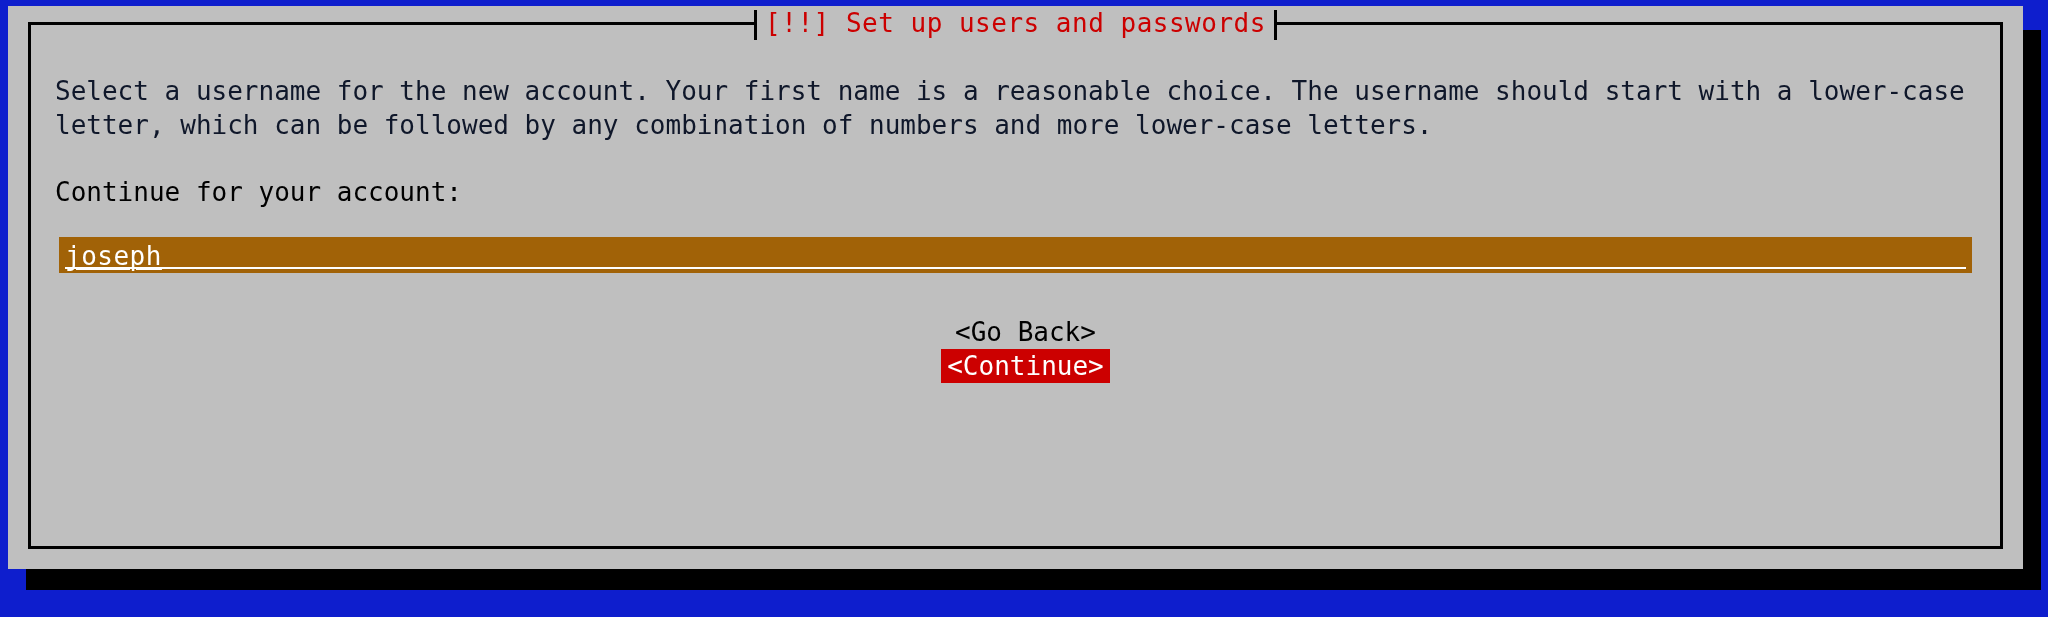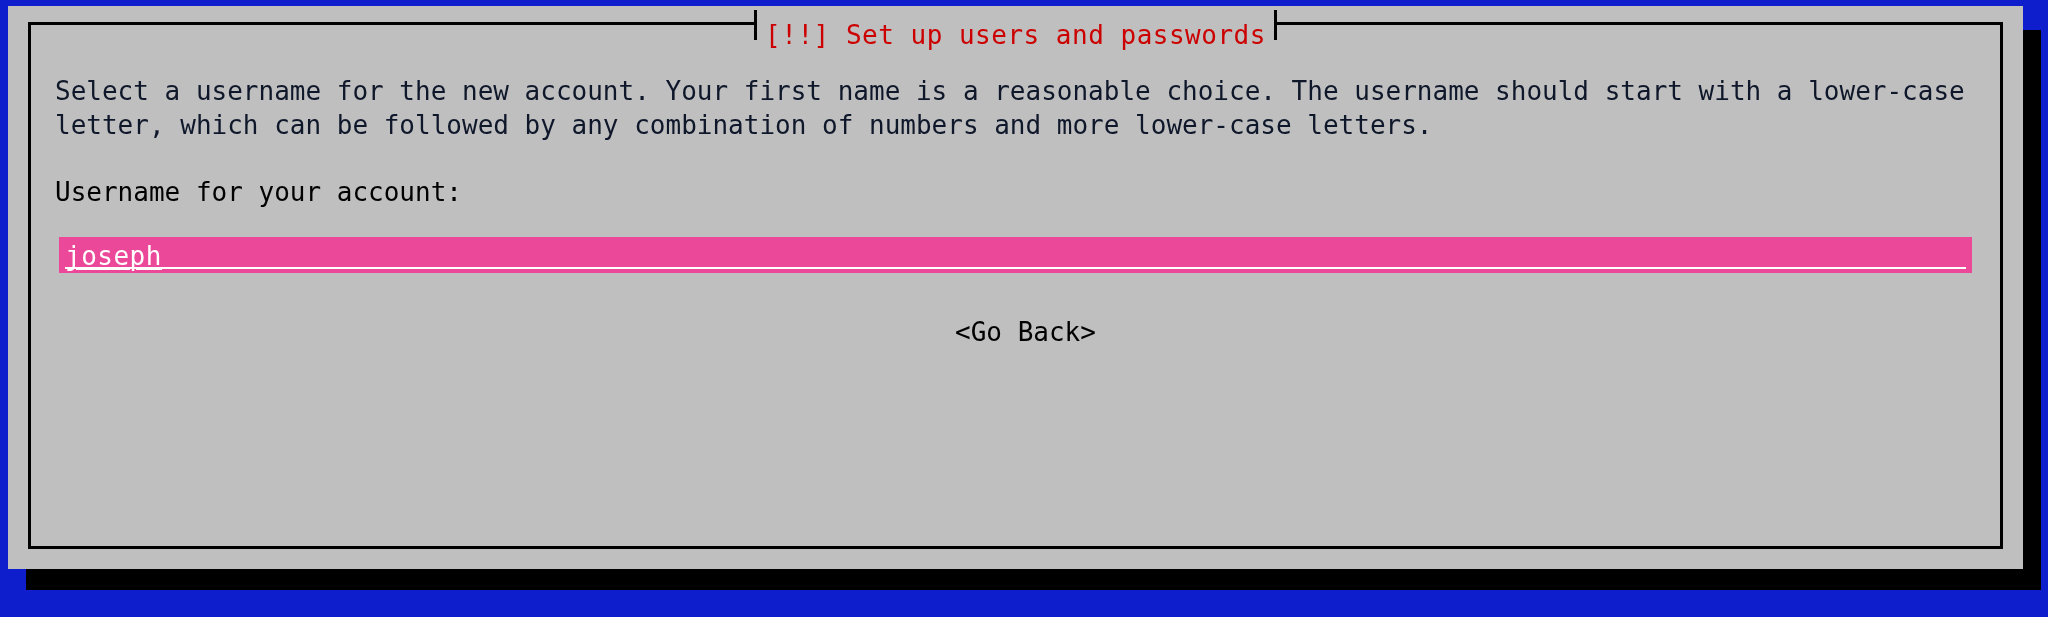--- a/index.html
+++ b/index.html
@@ -47,21 +47,21 @@
     top: -18px;
     left: 0;
     right: 0;
     display: flex;
     justify-content: center;
     pointer-events: none;
   }
   .frame-title {
     background: #bfbfbf;
     color: #cc0000;
-    padding: 13px 8px;
+    padding: 1px 8px;
     position: relative;
     font-weight: normal;
     letter-spacing: 0.5px;
     white-space: pre;
   }
   .frame-title::before,
   .frame-title::after {
     content: "";
     position: absolute;
     background: #000;
@@ -79,21 +79,21 @@
     margin-bottom: 34px;
     max-width: 1920px;
   }
   .prompt-label {
     color: #000;
     margin-bottom: 30px;
   }
   .input-field {
     display: block;
     width: 100%;
-    background: #ec4899;
+    background: #a16207;
     color: #fff;
     border: none;
     outline: none;
     font-family: inherit;
     font-size: inherit;
     padding: 2px 6px 0 6px;
     height: 36px;
     letter-spacing: 0.5px;
     text-decoration: underline;
     text-decoration-thickness: 2px;
@@ -147,25 +147,26 @@
 
 <div class="dialog">
   <div class="frame">
 
     <div class="frame-title-wrap">
       <span class="frame-title">[!!] Set up users and passwords</span>
     </div>
 
     <p class="body-text">Select a username for the new account. Your first name is a reasonable choice. The username should start with a lower-case letter, which can be followed by any combination of numbers and more lower-case letters.</p>
 
-    <p class="prompt-label">Username for your account:</p>
+    <p class="prompt-label">Continue for your account:</p>
 
     <div class="input-wrap">
       <input class="input-field" type="text" value="joseph" style="">
       <div class="input-underline"></div>
     </div>
 
     <div class="button-row">
       <button class="btn btn-back">&lt;Go Back&gt;</button>
+      <button class="btn btn-continue">&lt;Continue&gt;</button>
     </div>
 
   </div>
 </div>
 
 </body></html>

